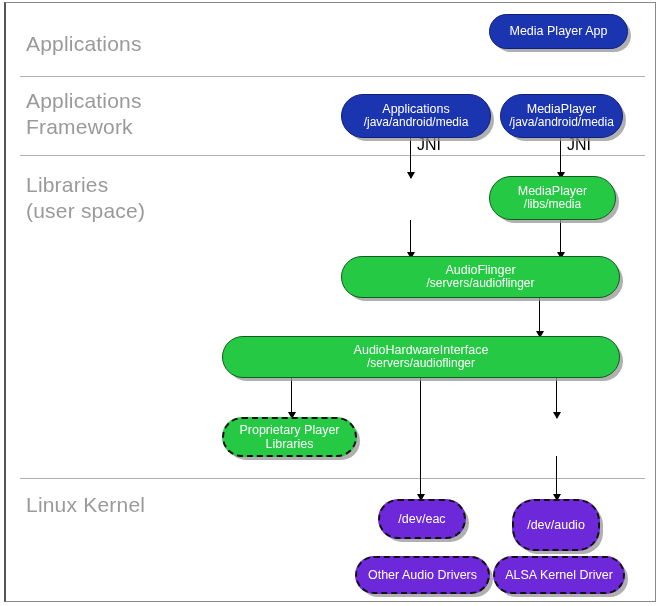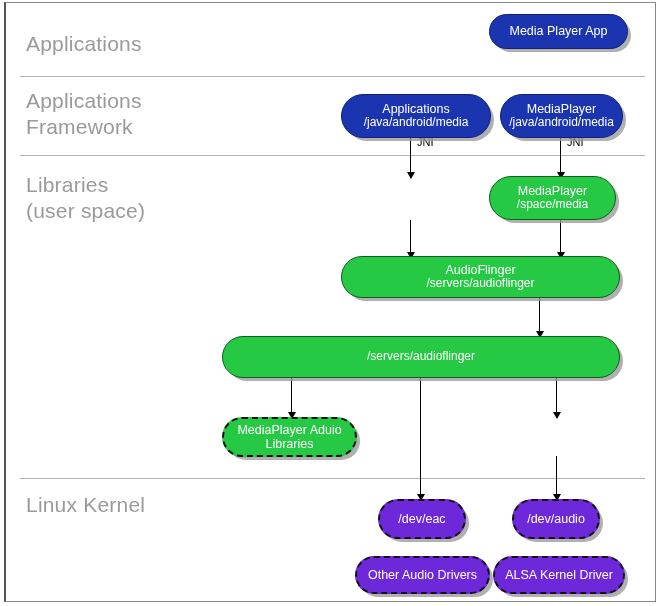--- a/index.html
+++ b/index.html
@@ -91,21 +91,21 @@
   .arrowhead {
     position: absolute;
     width: 0;
     height: 0;
     border-left: 4px solid transparent;
     border-right: 4px solid transparent;
     border-top: 7px solid #000000;
   }
   .edge-label {
     position: absolute;
-    font-size: 11px;
+    font-size: 16px;
     color: #000000;
     white-space: nowrap;
   }
 </style>
 </head>
 <body>
 
 <div id="diagram">
 
   <div class="frame"></div>
@@ -161,43 +161,44 @@
   </div>
 
   <div class="node blue" style="left:500px; top:94px; width:123px; height:44px;">
     <span class="t1">MediaPlayer</span>
     <span class="t2">/java/android/media</span>
   </div>
 
 
   <div class="node green" style="left:489px; top:176px; width:127px; height:44px;">
     <span class="t1">MediaPlayer</span>
-    <span class="t2">/space/media</span>
+    <span class="t2">/libs/media</span>
   </div>
 
   <div class="node green" style="left:341px; top:256px; width:279px; height:42px;">
     <span class="t1">AudioFlinger</span>
     <span class="t2">/servers/audioflinger</span>
   </div>
 
   <div class="node green" style="left:222px; top:336px; width:398px; height:42px;">
+    <span class="t1">AudioHardwareInterface</span>
     <span class="t2">/servers/audioflinger</span>
   </div>
 
   <div class="node green-dashed" style="left:222px; top:417px; width:135px; height:40px;">
-    <span class="t1">MediaPlayer Aduio</span>
+    <span class="t1">Proprietary Player</span>
     <span class="t1">Libraries</span>
   </div>
 
 
   <div class="node red-dashed" style="left:378px; top:499px; width:88px; height:40px;">
     <span class="t1">/dev/eac</span>
   </div>
 
-  <div class="node red-dashed" style="left:512px; top:499px; width:88px; height:40px;">
+  <div class="node red-dashed" style="left:512px; top:499px; width:88px; height:52px;">
     <span class="t1">/dev/audio</span>
   </div>
 
   <div class="node red-dashed" style="left:355px; top:556px; width:135px; height:38px;">
     <span class="t1">Other Audio Drivers</span>
   </div>
 
   <div class="node red-dashed" style="left:493px; top:556px; width:132px; height:38px;">
     <span class="t1">ALSA Kernel Driver</span>
   </div>

